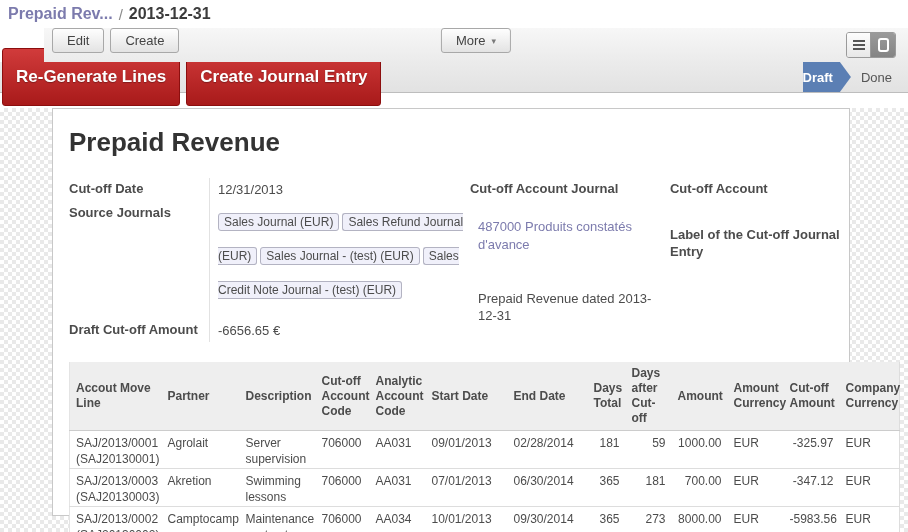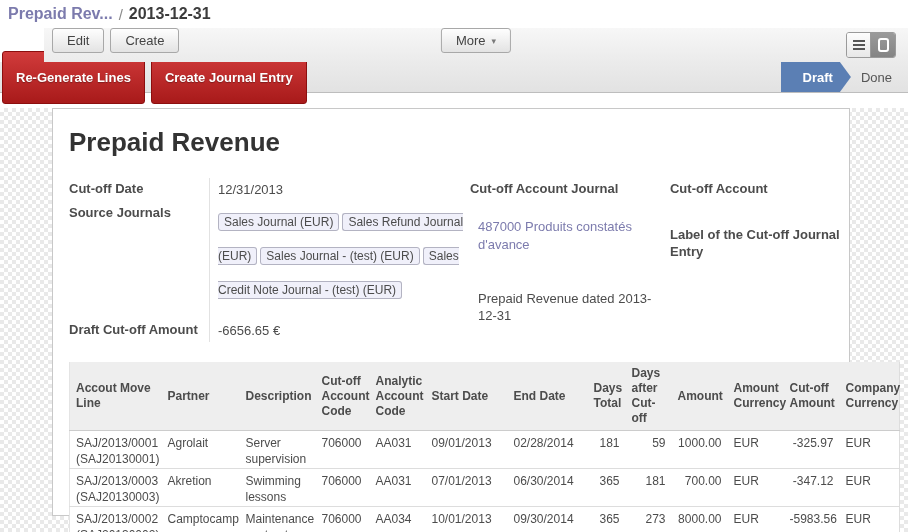--- a/index.html
+++ b/index.html
@@ -26,26 +26,26 @@
   .sw-list { background: linear-gradient(#fdfdfd, #e8e8e8); border-right: 1px solid #9a9a9a; }
   .list-glyph { width: 12px; height: 10px;
     background: repeating-linear-gradient(#555 0 2px, transparent 2px 4px); }
   .sw-form { background: linear-gradient(#9a9a9a, #848484); }
   .form-glyph { width: 11px; height: 14px; border: 2px solid #fff; border-radius: 3px; background: transparent; }
 
   
   .statusbar { height: 31px; background: linear-gradient(#ebebeb, #e2e2e2);
     border-bottom: 1px solid #bdbdbd; display: flex; align-items: center; justify-content: space-between; }
   .action-btns { display: flex; align-items: center; padding-left: 2px; gap: 6px; }
-  .btn-red { font-size: 13px; font-weight: bold; color: #fff; padding: 18px 13px;
+  .btn-red { font-size: 17px; font-weight: bold; color: #fff; padding: 18px 13px;
     background: linear-gradient(#d13b3b, #a81a1a); border: 1px solid #8c0e0e;
     border-radius: 3px; cursor: pointer; text-shadow: 0 1px 1px rgba(0,0,0,.3); font-family: inherit; }
   .status-states { display: flex; align-items: center; height: 100%; }
   .state-active { height: 100%; background: #5b7fb4; color: #fff; font-size: 13px; font-weight: bold;
-    display: flex; align-items: center; padding: 0 18px 0 22px;
+    display: flex; align-items: center; padding: 0 18px 0 0;
     clip-path: polygon(0 0, calc(100% - 11px) 0, 100% 50%, calc(100% - 11px) 100%, 0 100%); }
   .state-next { color: #555; font-size: 13px; margin: 0 16px 0 10px; }
 
   
   .content { height: 439px; background-color: #fff;
     background-image:
       linear-gradient(45deg, #e9e9e9 25%, transparent 25%, transparent 75%, #e9e9e9 75%),
       linear-gradient(45deg, #e9e9e9 25%, transparent 25%, transparent 75%, #e9e9e9 75%);
     background-size: 8px 8px; background-position: 0 0, 4px 4px; }
 

